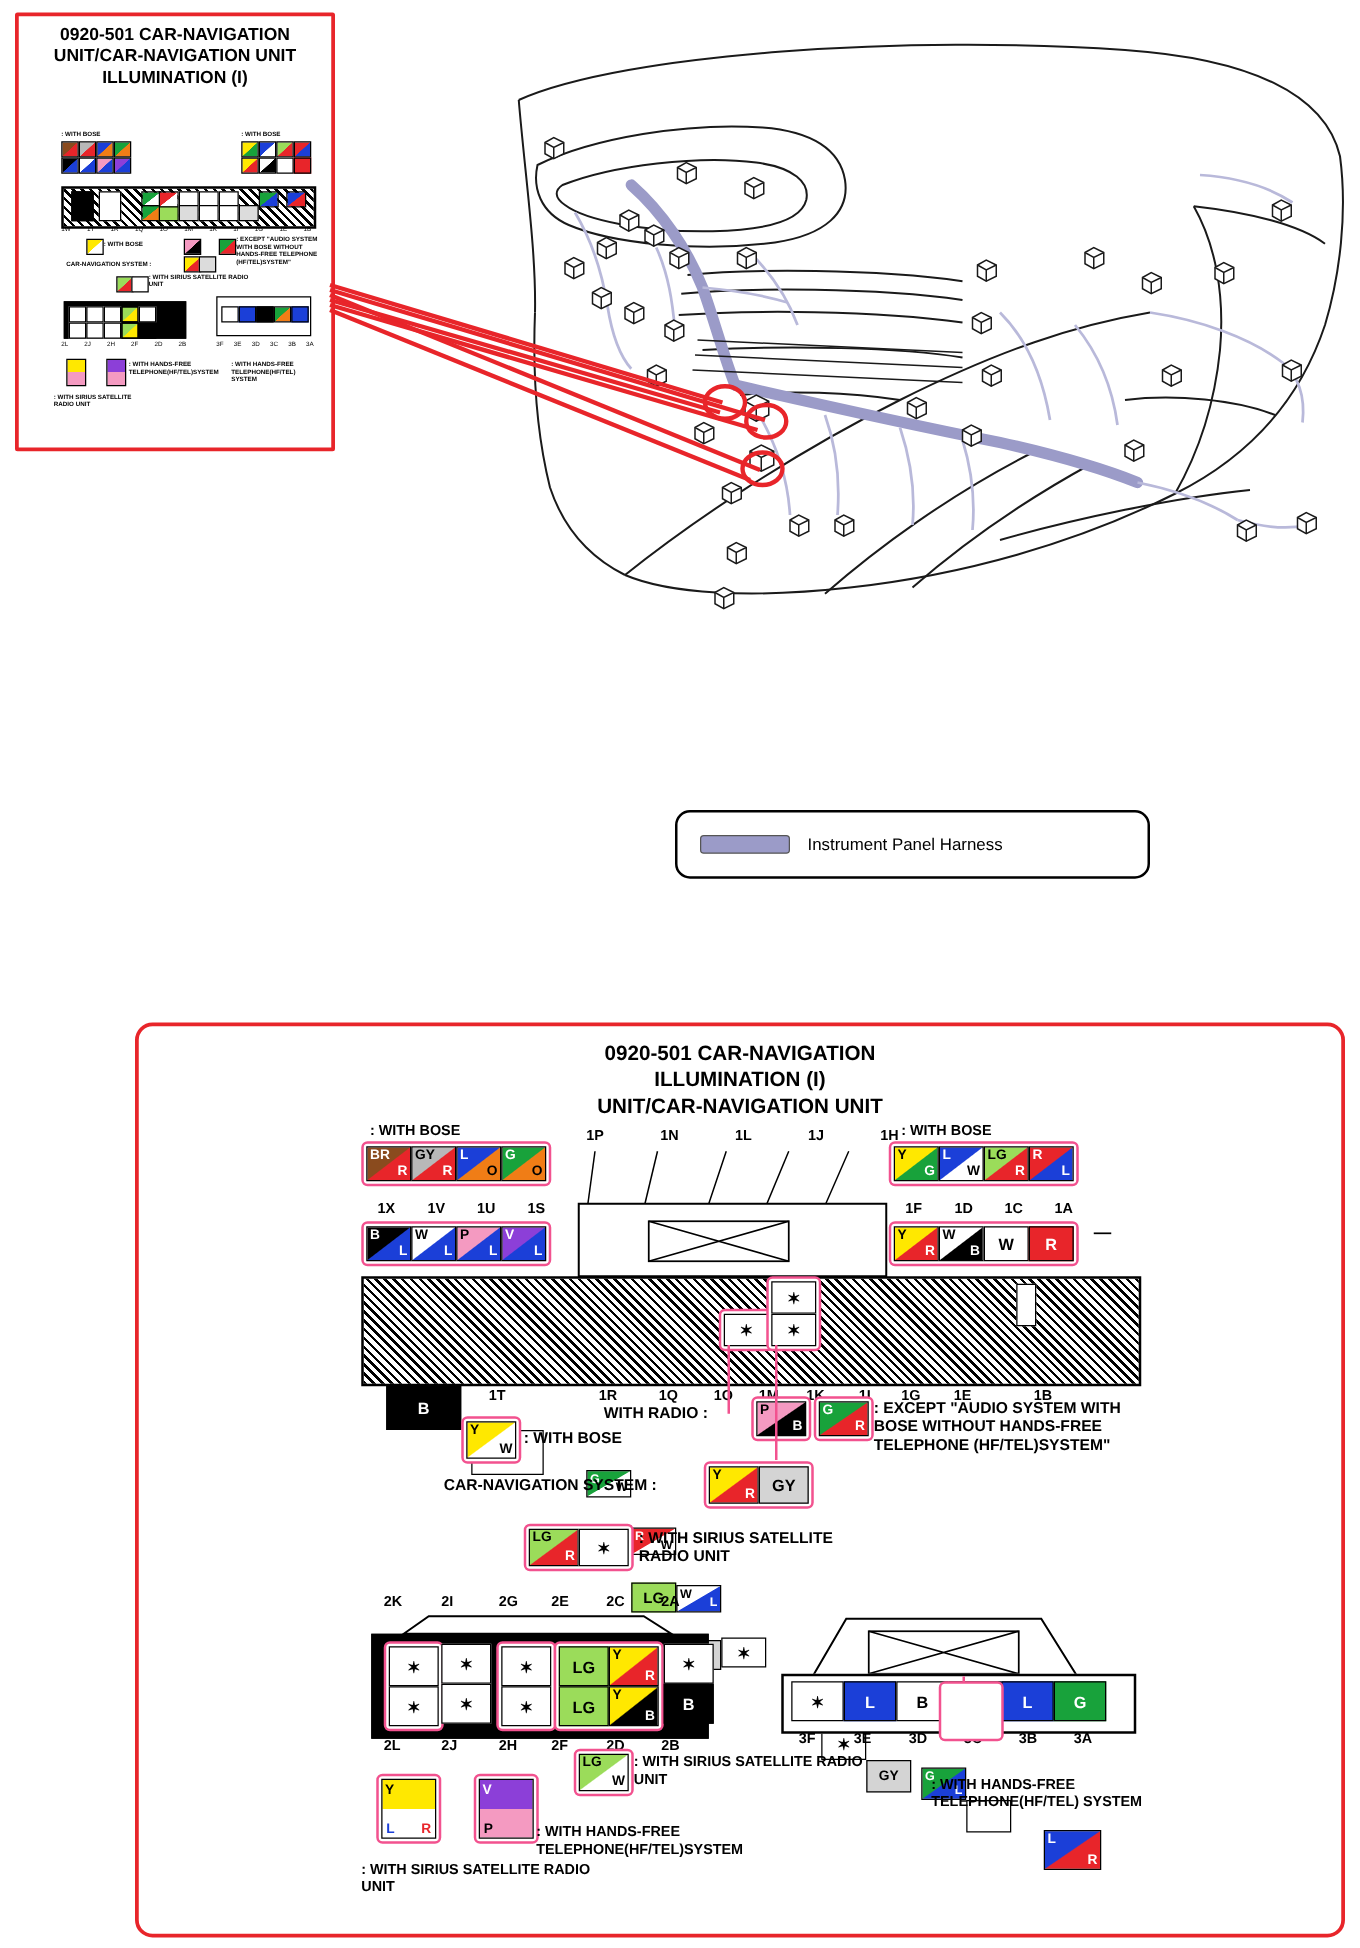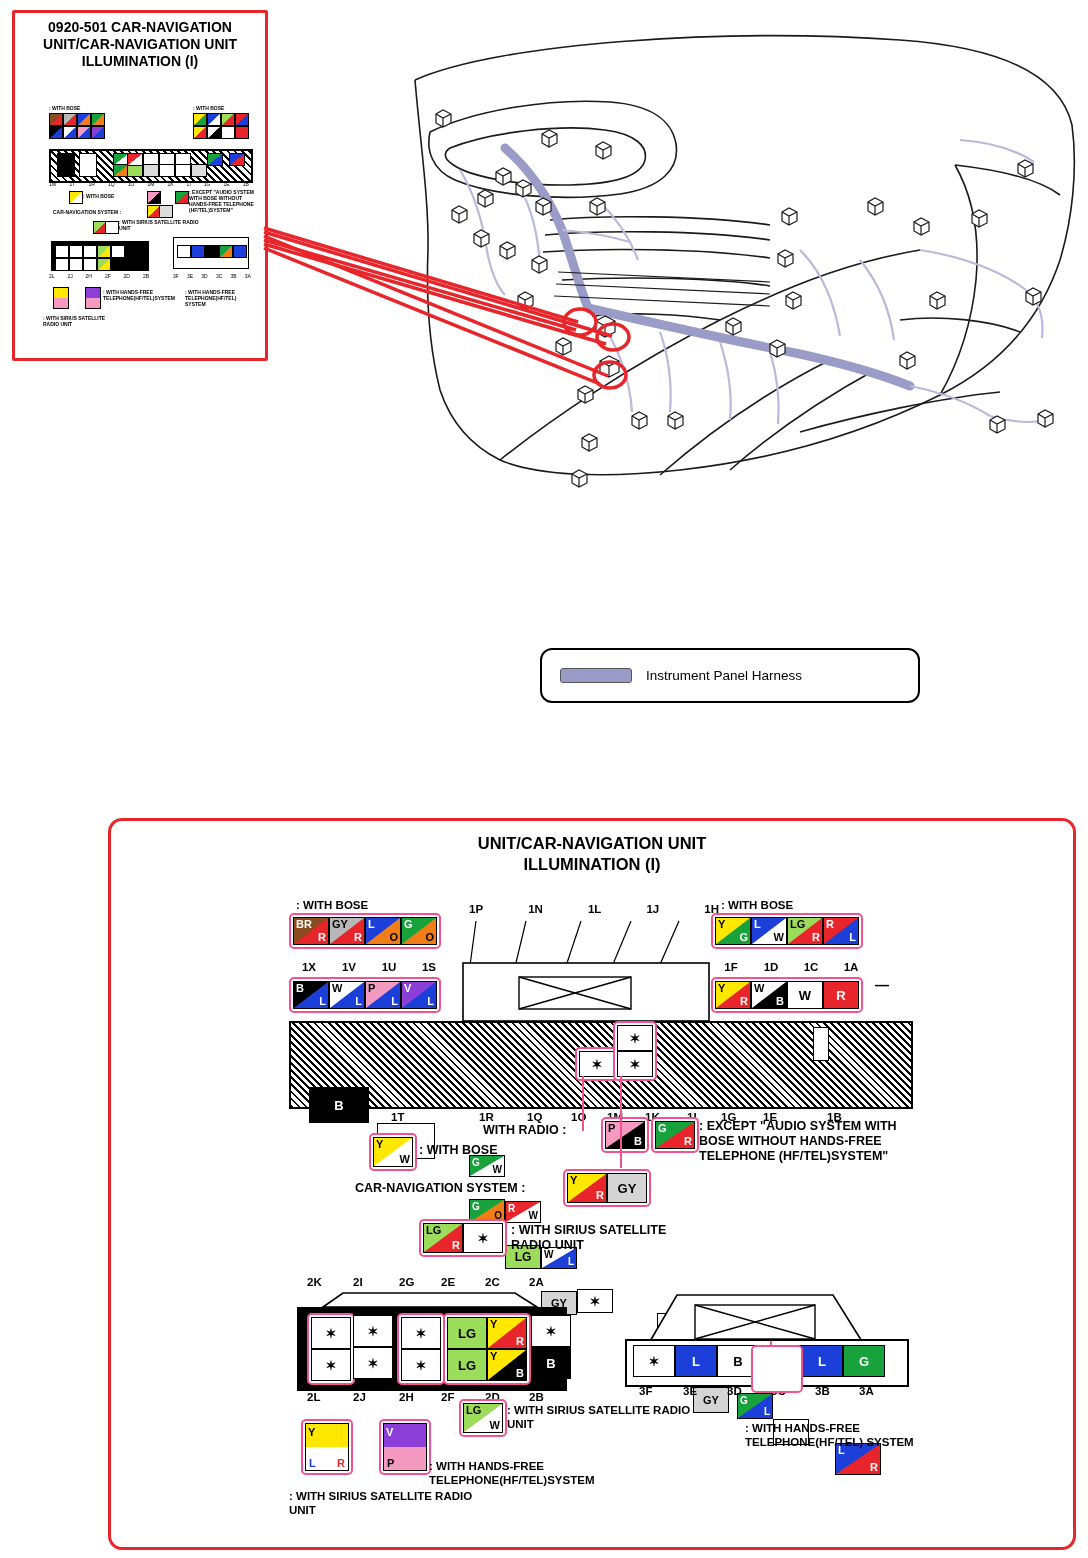--- a/index.html
+++ b/index.html
@@ -416,22 +416,23 @@
   </g>
 </svg>
 
 <div class="abs" id="legend">
   <div class="swatch"></div>
   <div class="ltext">Instrument Panel Harness</div>
 </div>
 
 <div class="abs" id="panel">
   <div class="ptitle">
+    <div>0920-501 CAR-NAVIGATION</div>
+    <div>ILLUMINATION (I)</div>
     <div>UNIT/CAR-NAVIGATION UNIT</div>
-    <div>ILLUMINATION (I)</div>
   </div>
 
   <div class="abs lbl" style="left:185px;top:78px;text-align:left;">: WITH BOSE</div>
   <div class="abs grp" style="left:178px;top:92px;">
     <div class="row">
       <div class="cell" style="background:linear-gradient(to bottom right,#8a4b1e 49%,#e8252a 51%);color:#fff;">
         <span class="tl" style="color:#fff;">BR</span>
           <span class="br" style="color:#fff;">R</span>
       </div>
       <div class="cell" style="background:linear-gradient(to bottom right,#b8b8b8 49%,#e8252a 51%);">

